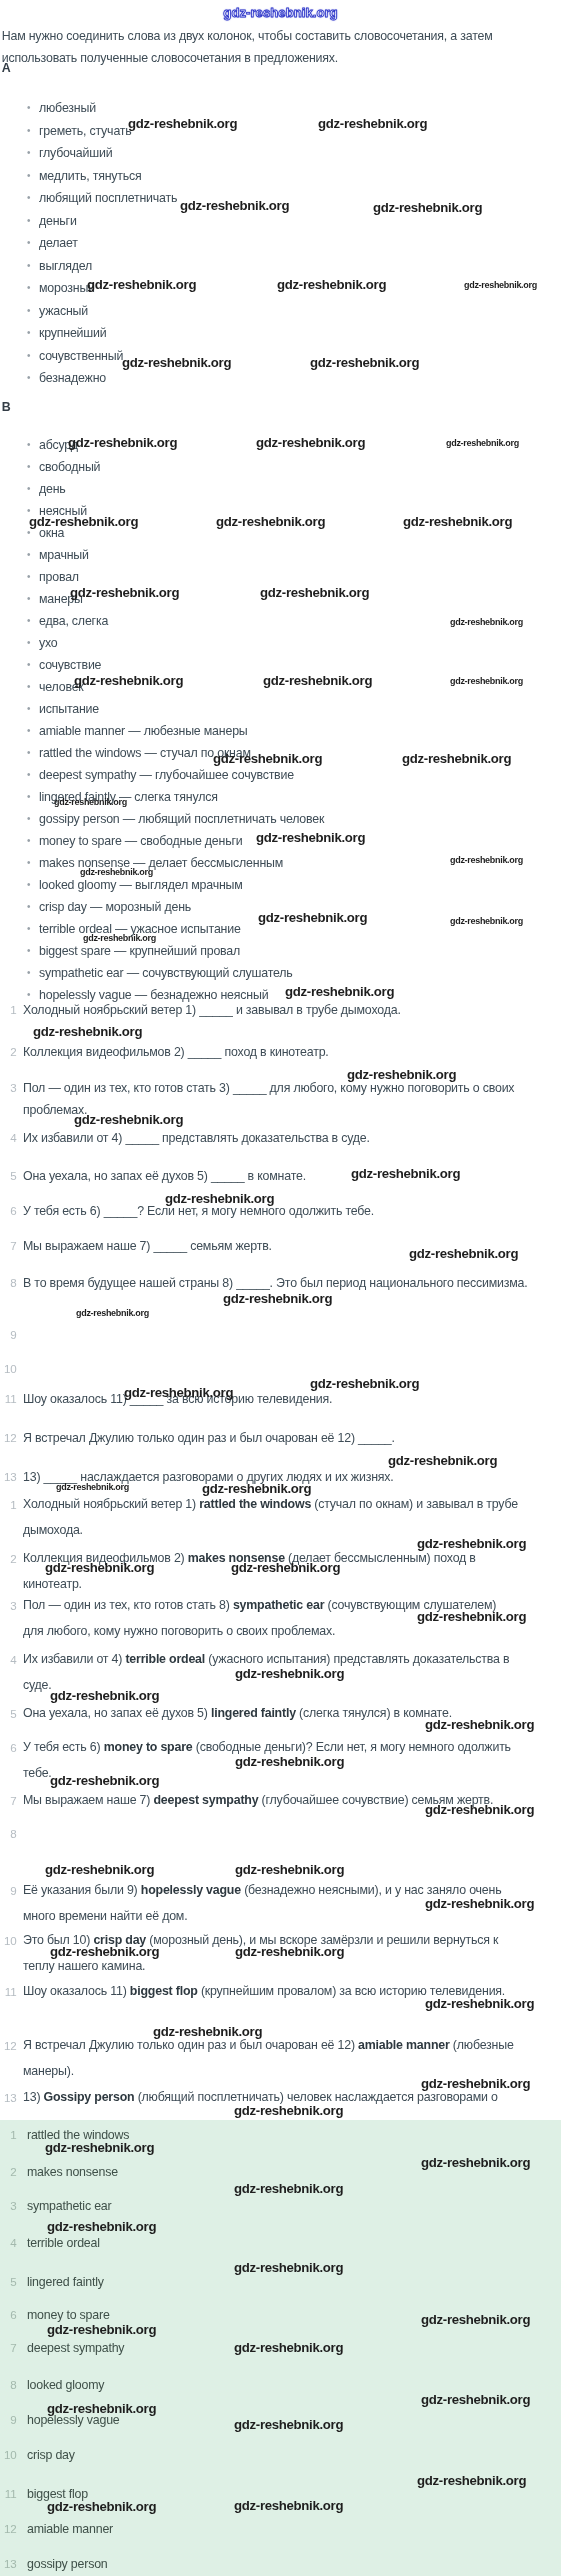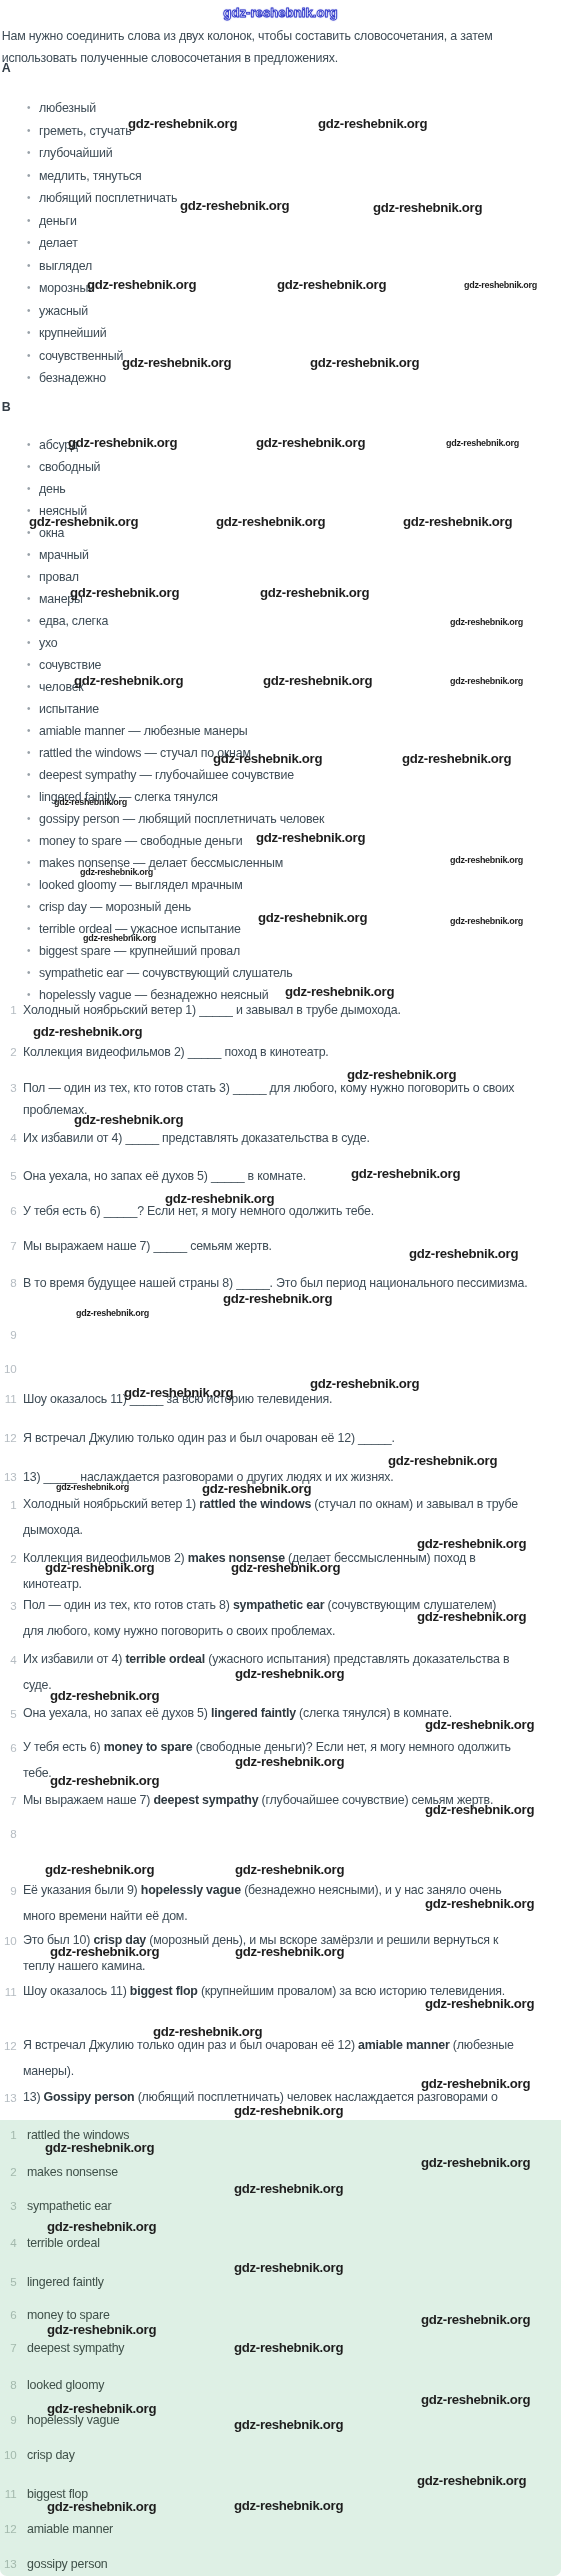--- a/index.html
+++ b/index.html
@@ -1,17 +1,17 @@
 <!DOCTYPE html>
 <html style="font-size:13.2px"><head>
 <meta charset="utf-8">
 <style>
   html,body{margin:0;padding:0;background:#ffffff;}
   .page{position:relative;width:561px;height:2576px;background:#ffffff;overflow:hidden;
-        font-family:"Liberation Sans",sans-serif;color:#3e4c56;font-size:12.4px;letter-spacing:-0.2px;border-radius:7px;}
+        font-family:"Liberation Sans",sans-serif;color:#3e4c56;font-size:12.4px;letter-spacing:-0.2px;}
   .wm{position:absolute;font-size:13.2px;font-weight:600;color:#1e1e1e;letter-spacing:-0.3px;white-space:nowrap;}
   .wm.sm{font-size:9px;font-weight:600;}
   .wm-head{position:absolute;top:5px;left:0;width:100%;text-align:center;font-size:13.2px;font-weight:700;
            color:#eef0ff;-webkit-text-stroke:0.8px #2f37c9;text-shadow:0 0 0.8px #2f37c9,0 0 1.7px #2f37c9;letter-spacing:0;}
   .intro{position:absolute;top:25px;left:1.7px;width:545px;line-height:22px;}
   .hsec{position:absolute;left:1.7px;font-weight:700;color:#333d46;font-size:12.4px;}
   ul.blist{position:absolute;left:0;margin:0;padding:0;list-style:none;width:561px;}
   ul.blist li{position:relative;padding-left:39px;white-space:nowrap;}
   ul.a-list li{height:22.5px;line-height:22.5px;}
   ul.b-list li{height:22px;line-height:22px;}

